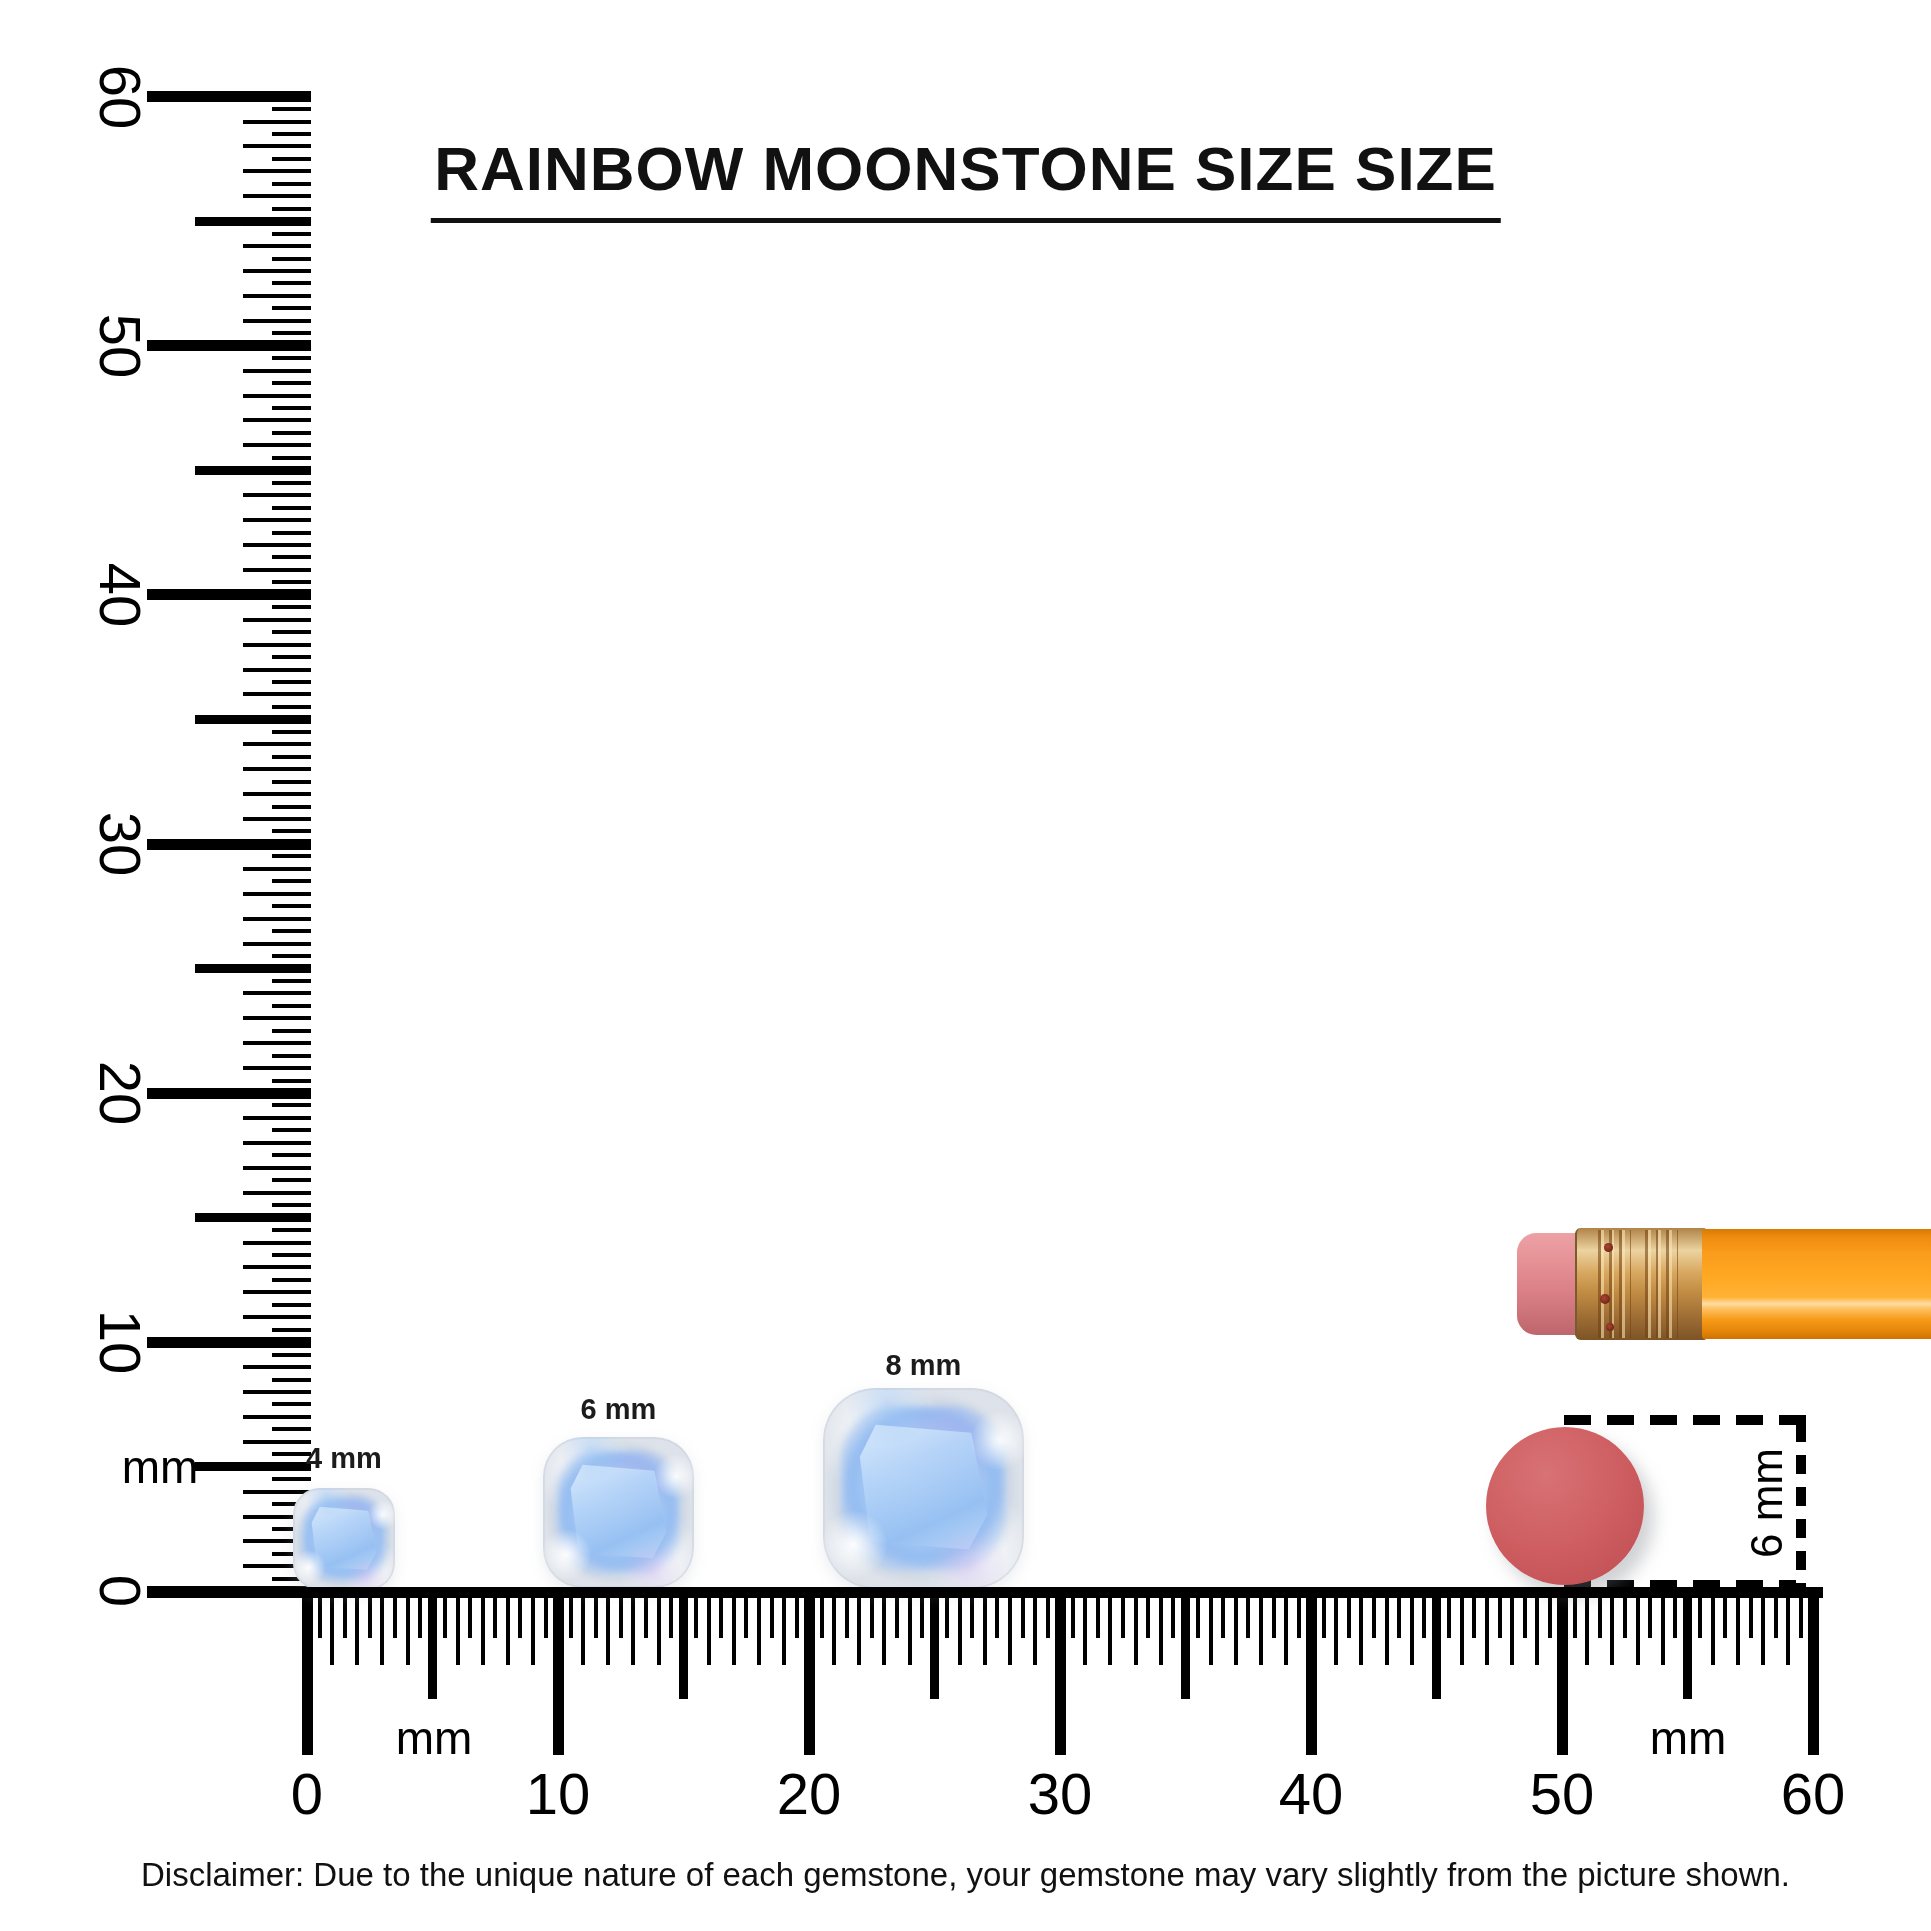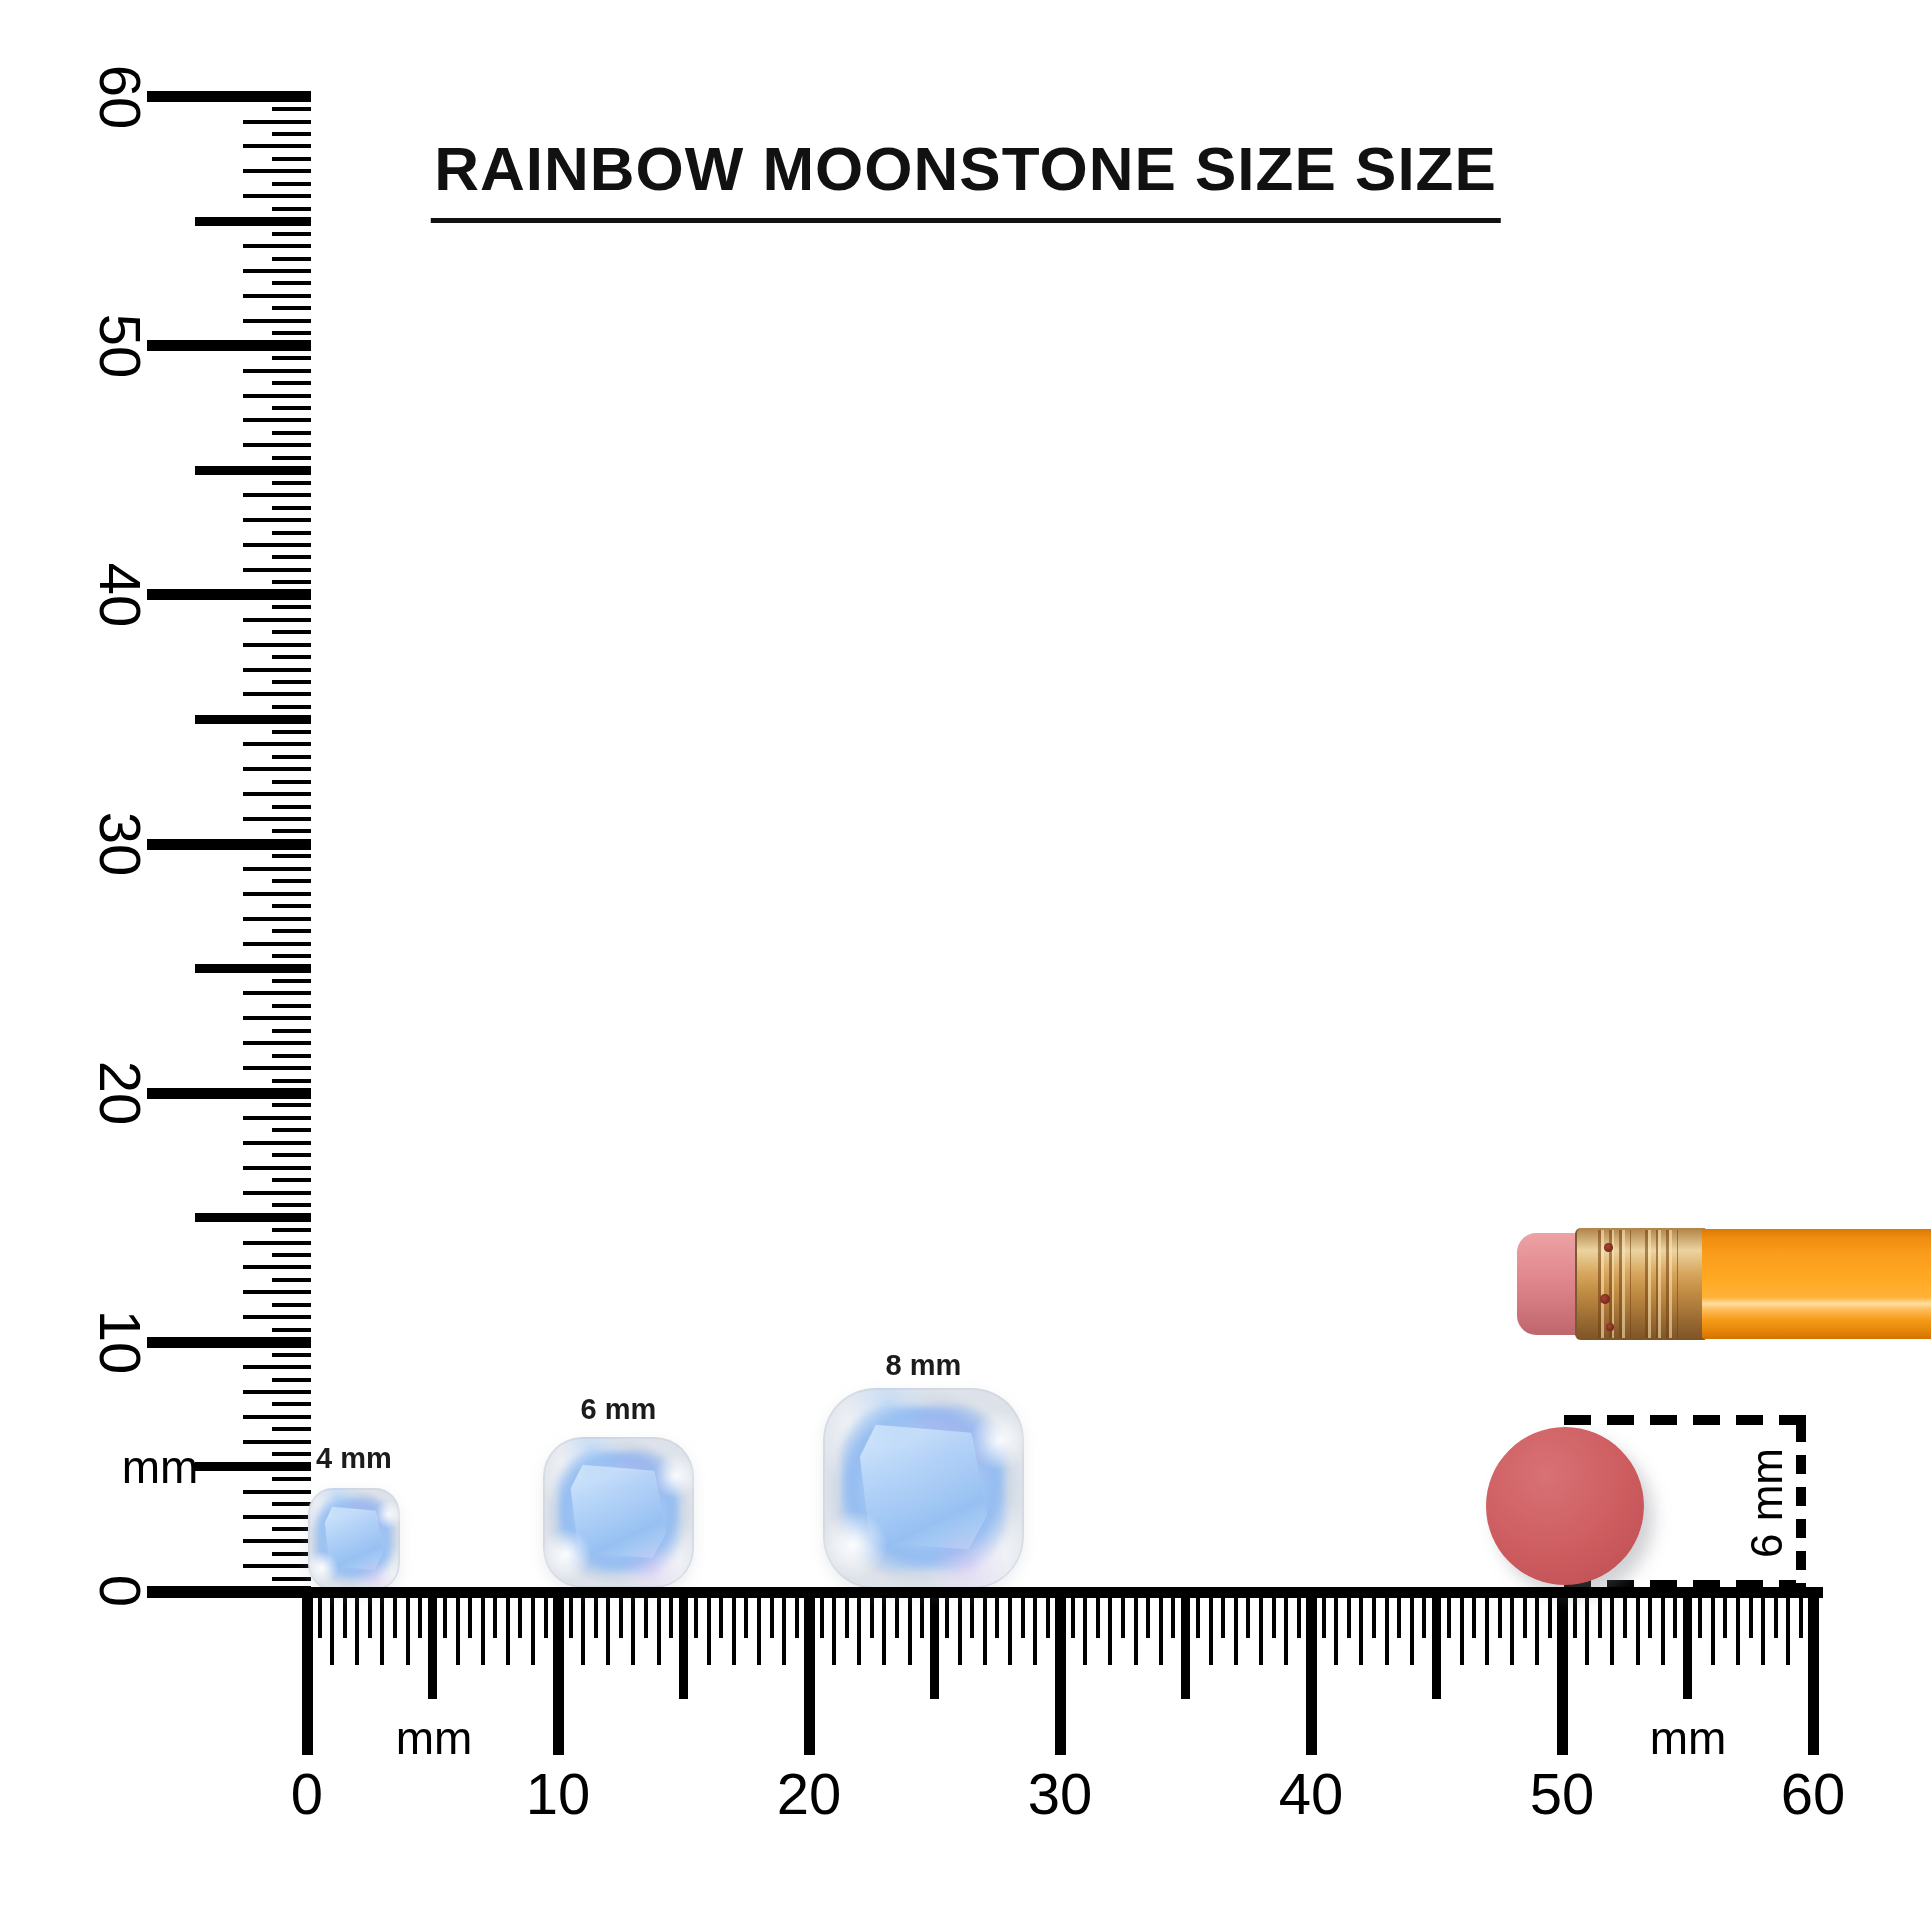--- a/index.html
+++ b/index.html
@@ -37,21 +37,21 @@
       radial-gradient(circle at 50% 48%, #cfe4fb 0%, #a6cbf5 42%, #93bbf0 62%, rgba(190,212,242,.4) 80%, rgba(230,238,248,0) 96%);}
   .table-facet{position:absolute;inset:17%;opacity:.95;
     clip-path:polygon(14% 2%, 86% 8%, 98% 70%, 84% 96%, 10% 90%, 2% 26%);
     background:linear-gradient(155deg,#dcecfc 0%,#b5d4f8 35%,#96c0f2 70%,#c2dbf8 100%);}
   .spark{position:absolute;inset:0;border-radius:26%;
     background:
       radial-gradient(circle at 15% 78%, rgba(255,255,255,.95) 0%, rgba(255,255,255,0) 15%),
       radial-gradient(circle at 88% 26%, rgba(255,255,255,.9) 0%, rgba(255,255,255,0) 13%),
       radial-gradient(circle at 72% 88%, rgba(205,185,240,.45) 0%, rgba(205,185,240,0) 17%),
       radial-gradient(circle at 32% 8%, rgba(160,200,245,.5) 0%, rgba(160,200,245,0) 18%);}
-  .g4 {left:308px; top:1488px; width:92px; height:102px;}
+  .g4 {left:293px; top:1488px; width:102px; height:102px;}
   .g6 {left:543px; top:1437px; width:151px; height:151px;}
   .g8 {left:823px; top:1388px; width:201px; height:201px;}
   .g10{left:1150px;top:1335px; width:253px; height:253px;}
   .g4  .gem-label{bottom:calc(100% + 15.4px);}
   .g6  .gem-label{bottom:calc(100% + 13.5px);}
   .g8  .gem-label{bottom:calc(100% + 7.7px);}
   .g10 .gem-label{bottom:calc(100% + 7.7px);}
 
   
   .pencil{position:absolute;left:1511px;top:1228px;width:425px;height:112px;z-index:3;}
@@ -408,14 +408,15 @@
     </div>
     <div class="pencil-body"></div>
   </div>
 
   <div class="dash-h dash-top"></div>
   <div class="dash-h dash-bottom"></div>
   <div class="dash-v"></div>
   <div class="eraser-disc"></div>
   <div class="measure-label">6 mm</div>
 
+  <div class="disclaimer">Disclaimer: Due to the unique nature of each gemstone, your gemstone may vary slightly from the picture shown.</div>
 </div>
 
 
 </body></html>

